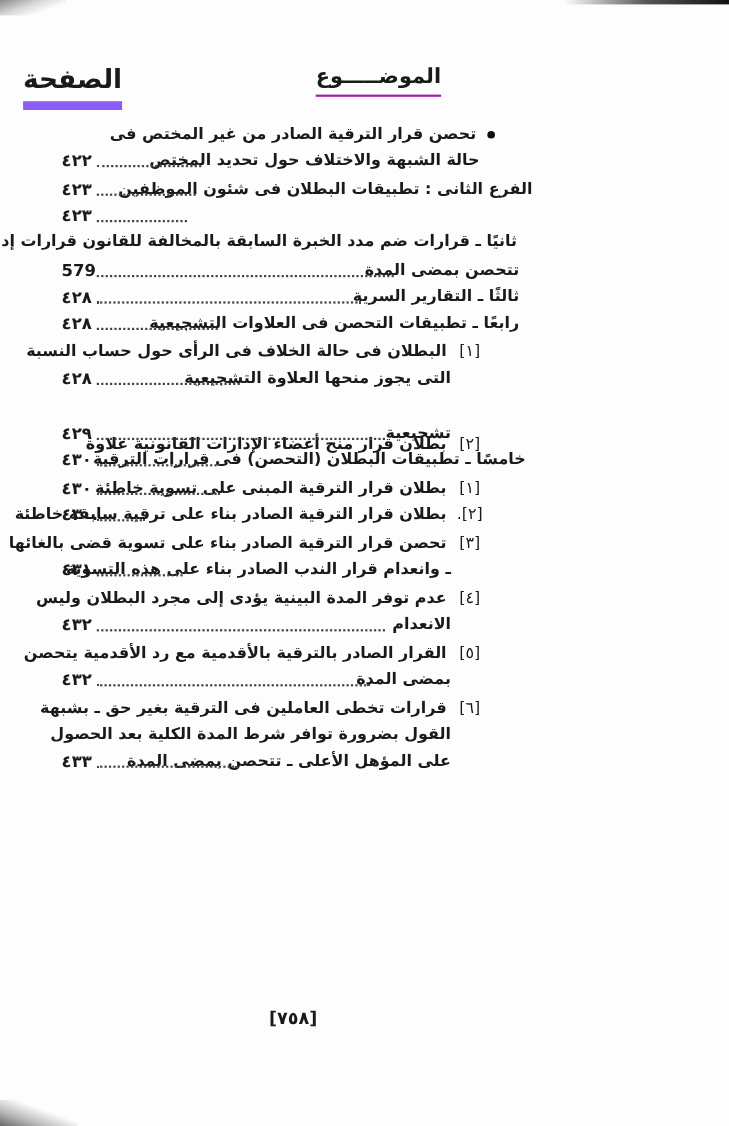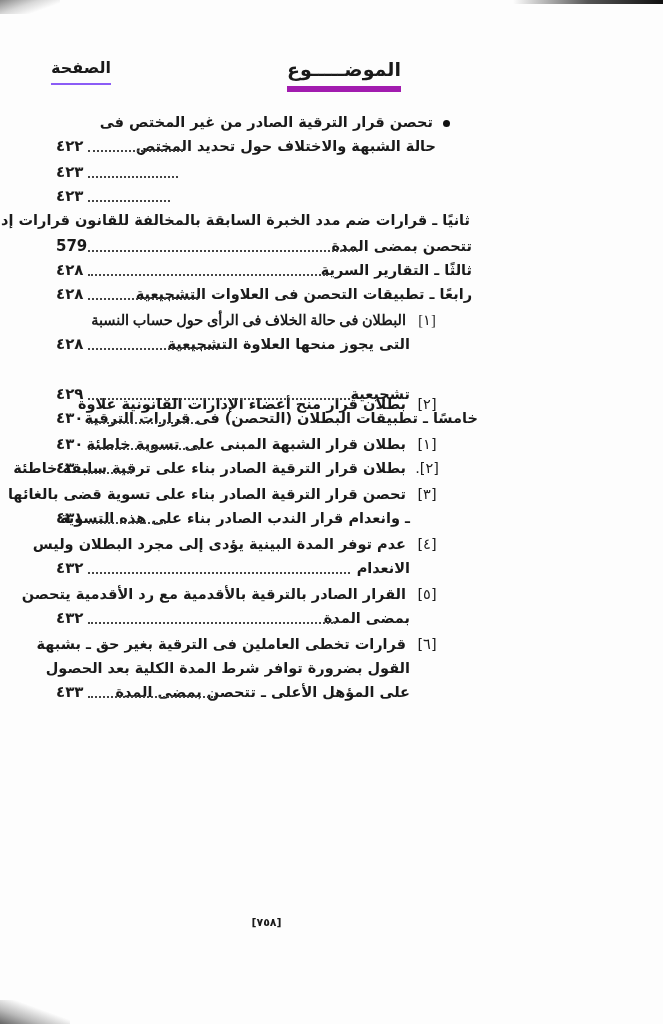--- a/index.html
+++ b/index.html
@@ -38,30 +38,30 @@
       height: 40px;
       direction: rtl;
     }
     .header-topic {
       position: absolute;
       right: 262px;
       top: 0;
       font-size: 19px;
       font-weight: bold;
       padding-bottom: 6px;
-      border-bottom: 6px solid #a21caf;
+      border-bottom: 2px solid #a21caf;
     }
     .header-page {
       position: absolute;
       right: 552px;
       top: 0;
-      font-size: 16px;
+      font-size: 24px;
       font-weight: bold;
       padding-bottom: 6px;
-      border-bottom: 2px solid #8b5cf6;
+      border-bottom: 8px solid #8b5cf6;
     }
     .toc {
       position: absolute;
       top: 110px;
       left: 56px;
       width: 420px;
       direction: rtl;
     }
     .line {
       position: relative;
@@ -101,52 +101,52 @@
       direction: ltr;
       font-weight: bold;
       font-size: 15px;
     }
     .footer {
       position: absolute;
       top: 916px;
       left: 0;
       width: 533px;
       text-align: center;
-      font-size: 11px;
+      font-size: 16px;
       font-weight: bold;
       letter-spacing: 1px;
     }
   </style>
 </head>
 <body>
 
 <div class="corner-tl"></div>
 <div class="corner-tr"></div>
 <div class="corner-bl"></div>
 
 <div class="header">
   <span class="header-topic">الموضـــــوع</span>
   <span class="header-page">الصفحة</span>
 </div>
 
 <div class="toc" id="toc">
     <div class="line" style="position: absolute; top: 0px; right: 26px; left: 0px;"><span class="bullet"></span><span class="txt">تحصن قرار الترقية الصادر من غير المختص فى</span></div>
     <div class="line with-page" style="position: absolute; top: 24px; right: 40px; left: 0px;"><span class="txt">حالة الشبهة والاختلاف حول تحديد المختص</span><span class="dots" style="width: 95px;"></span><span class="pg">٤٢٢</span></div>
-    <div class="line with-page" style="position: absolute; top: 50px; right: -8px; left: 0px;"><span class="dots" style="width: 90px;"></span><span class="pg">٤٢٣</span></div>
+    <div class="line with-page" style="position: absolute; top: 50px; right: -8px; left: 0px;"><span class="txt">الفرع الثانى :   تطبيقات البطلان فى شئون الموظفين</span><span class="dots" style="width: 90px;"></span><span class="pg">٤٢٣</span></div>
     <div class="line with-page" style="position: absolute; top: 74px; right: 6px; left: 0px;"><span class="dots" style="width: 82px;"></span><span class="pg">٤٢٣</span></div>
     <div class="line" style="position: absolute; top: 98px; right: 6px; left: 0px;"><span class="txt">ثانيًا  ـ  قرارات ضم مدد الخبرة السابقة بالمخالفة للقانون قرارات إدارية</span></div>
     <div class="line with-page" style="position: absolute; top: 124px; right: 4px; left: 0px;"><span class="txt">تتحصن بمضى المدة</span><span class="dots" style="width: 270px;"></span><span class="pg">579</span></div>
     <div class="line with-page" style="position: absolute; top: 148px; right: 4px; left: 0px;"><span class="txt">ثالثًا  ـ  التقارير السرية</span><span class="dots" style="width: 240px;"></span><span class="pg">٤٢٨</span></div>
     <div class="line with-page" style="position: absolute; top: 172px; right: 4px; left: 0px;"><span class="txt">رابعًا  ـ  تطبيقات التحصن فى العلاوات التشجيعية</span><span class="dots" style="width: 110px;"></span><span class="pg">٤٢٨</span></div>
-    <div class="line" style="position: absolute; top: 198px; right: 36px; left: 0px; font-family: Liberation Serif, serif;"><span class="num">[١]</span><span class="txt">البطلان فى حالة الخلاف فى الرأى حول حساب النسبة</span></div>
+    <div class="line" style="position: absolute; top: 198px; right: 36px; left: 0px;"><span class="num">[١]</span><span class="txt">البطلان فى حالة الخلاف فى الرأى حول حساب النسبة</span></div>
     <div class="line with-page" style="position: absolute; top: 222px; right: 66px; left: 0px;"><span class="txt">التى يجوز منحها العلاوة التشجيعية</span><span class="dots" style="width: 130px;"></span><span class="pg">٤٢٨</span></div>
     <div class="line" style="position: absolute; top: 246px; right: 36px; left: 0px; margin-top: 36px;"><span class="num">[٢]</span><span class="txt">بطلان قرار منح أعضاء الإدارات القانونية علاوة</span></div>
     <div class="line with-page" style="position: absolute; top: 272px; right: 66px; left: 0px;"><span class="txt">تشجيعية</span><span class="dots" style="width: 262px;"></span><span class="pg">٤٢٩</span></div>
     <div class="line with-page" style="position: absolute; top: 296px; right: -2px; left: 0px;"><span class="txt">خامسًا ـ تطبيقات البطلان (التحصن) فى قرارات الترقية</span><span class="dots" style="width: 112px;"></span><span class="pg">٤٣٠</span></div>
-    <div class="line with-page" style="position: absolute; top: 322px; right: 36px; left: 0px;"><span class="num">[١]</span><span class="txt">بطلان قرار الشبهة المبنى على تسوية خاطئة</span><span class="dots" style="width: 112px;"></span><span class="pg">٤٣٠</span></div>
+    <div class="line with-page" style="position: absolute; top: 322px; right: 36px; left: 0px;"><span class="num">[١]</span><span class="txt">بطلان قرار الترقية المبنى على تسوية خاطئة</span><span class="dots" style="width: 112px;"></span><span class="pg">٤٣٠</span></div>
     <div class="line with-page" style="position: absolute; top: 346px; right: 36px; left: 0px;"><span class="num">[٢].</span><span class="txt">بطلان قرار الترقية الصادر بناء على ترقية سابقة خاطئة</span><span class="dots" style="width: 44px;"></span><span class="pg">٤٣٠.</span></div>
     <div class="line" style="position: absolute; top: 372px; right: 36px; left: 0px;"><span class="num">[٣]</span><span class="txt">تحصن قرار الترقية الصادر بناء على تسوية قضى بالغائها</span></div>
     <div class="line with-page" style="position: absolute; top: 396px; right: 66px; left: 0px;"><span class="txt">ـ وانعدام قرار الندب الصادر بناء على هذه التسوية</span><span class="dots" style="width: 78px;"></span><span class="pg">٤٣١</span></div>
     <div class="line" style="position: absolute; top: 422px; right: 36px; left: 0px;"><span class="num">[٤]</span><span class="txt">عدم توفر المدة البينية يؤدى إلى مجرد البطلان وليس</span></div>
     <div class="line with-page" style="position: absolute; top: 446px; right: 66px; left: 0px;"><span class="txt">الانعدام</span><span class="dots" style="width: 262px;"></span><span class="pg">٤٣٢</span></div>
     <div class="line" style="position: absolute; top: 472px; right: 36px; left: 0px;"><span class="num">[٥]</span><span class="txt">القرار الصادر بالترقية بالأقدمية مع رد الأقدمية يتحصن</span></div>
     <div class="line with-page" style="position: absolute; top: 496px; right: 66px; left: 0px;"><span class="txt">بمضى المدة</span><span class="dots" style="width: 248px;"></span><span class="pg">٤٣٢</span></div>
     <div class="line" style="position: absolute; top: 522px; right: 36px; left: 0px;"><span class="num">[٦]</span><span class="txt">قرارات تخطى العاملين فى الترقية بغير حق ـ بشبهة</span></div>
     <div class="line" style="position: absolute; top: 546px; right: 66px; left: 0px;"><span class="txt">القول بضرورة توافر شرط المدة الكلية بعد الحصول</span></div>
     <div class="line with-page" style="position: absolute; top: 570px; right: 66px; left: 0px;"><span class="txt">على المؤهل الأعلى ـ تتحصن بمضى المدة</span><span class="dots" style="width: 128px;"></span><span class="pg">٤٣٣</span></div>

